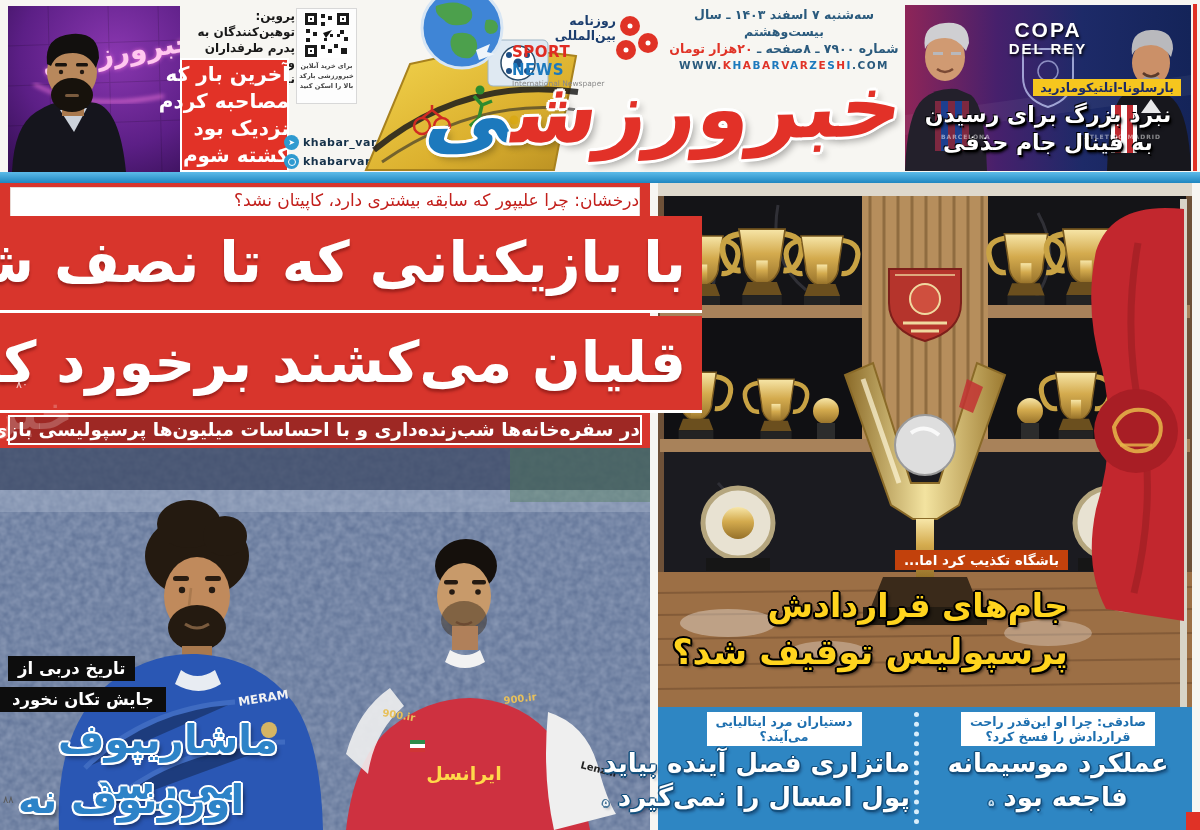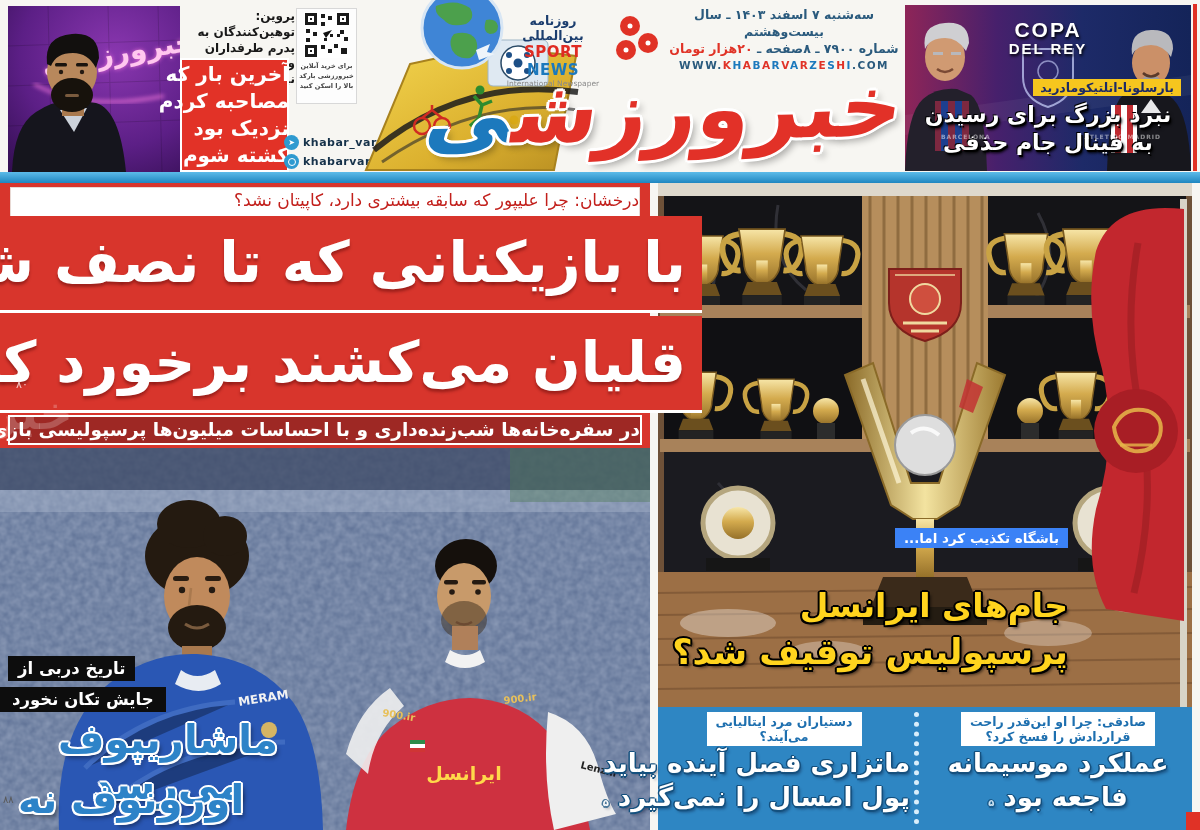--- a/index.html
+++ b/index.html
@@ -16,21 +16,21 @@
   .parvin-kicker { left:181px; top:9px; width:114px; font-size:12px; font-weight:bold; color:#191919; line-height:1.32; text-align:right; }
   .parvin-quote { left:180px; top:58px; width:109px; height:114px; background:#e23227; color:#fff; text-align:center; padding-top:3px; box-shadow:0 0 0 2px #fff inset;padding-left:23px; }
   .parvin-quote div { font-size:20px; font-weight:bold; line-height:27px; white-space:nowrap; }
   .qr-block { left:296px; top:8px; width:61px; height:96px; background:#fdfdfd; border:1px solid #d8d8d8; text-align:center; padding-top:3px; }
   .qr-cap { font-size:6.5px; font-weight:bold; color:#444; line-height:1.5; }
   .social { left:284px; top:133px; width:140px; }
   .social .row { display:flex; align-items:center; gap:4px; height:19px; }
   .soc-ic { width:15px; height:15px; border-radius:50%; background:#2e9ad0; color:#fff; font-size:8px; line-height:15px; text-align:center; flex:0 0 15px; position:relative; }
   .soc-ic.ig::before { content:''; position:absolute; inset:3.5px; border:1.5px solid #fff; border-radius:4px; }
   .soc-handle { font-size:11px; font-weight:bold; color:#16324a; letter-spacing:.5px; }
-  .sportnews { left:501px; top:13px; width:104px; text-align:center; }
+  .sportnews { left:512px; top:13px; width:104px; }
   .sn1 { font-size:12.5px; font-weight:bold; color:#1b3d6e; }
   .sn2 { font-size:15px; font-weight:bold; letter-spacing:.5px; }
   .sn2 .sp { color:#e02b22; } .sn2 .nw { color:#1c79bd; }
   .sn3 { font-size:7.5px; color:#8a8a8a; }
   .logo { left:518px; top:52px; width:384px; height:120px; line-height:114px; text-align:center; font-size:86px; font-weight:bold; letter-spacing:-5px; transform:skewX(-9deg) rotate(-1deg);
           text-shadow:3px 0 0 #fff,-3px 0 0 #fff,0 3px 0 #fff,0 -3px 0 #fff,2px 2px 0 #fff,-2px -2px 0 #fff,2px -2px 0 #fff,-2px 2px 0 #fff,5px 5px 7px rgba(0,0,0,.3); }
   .logo .lr { color:#e23128; } .logo .lb { color:#1c79bd; }
   .dateline { left:666px; top:6px; width:236px; text-align:center; }
   .dl1 { font-size:12.5px; font-weight:bold; color:#2a5a7d; line-height:17px; }
   .dl2 { font-size:12.5px; font-weight:bold; color:#2a5a7d; line-height:17px; }
@@ -54,21 +54,21 @@
   .hl1 { top:33px; } .hl2 { top:133px; }
   .subhead { position:absolute; left:8px; right:8px; top:232px; height:30px; background:#9e2824; border:2px solid #fff; color:#fff; font-size:18.5px; font-weight:bold; line-height:25px; text-align:center; white-space:nowrap; }
   .lead-ref { left:16px; top:378px; font-size:11px; color:rgba(255,225,225,.85); z-index:3; }
   .watermark { left:-8px; top:386px; font-size:46px; font-weight:bold; color:rgba(255,255,255,.22); z-index:3; }
 
   
   .players { left:0; top:448px; width:650px; height:382px; }
   .trophy { left:658px; top:183px; width:534px; height:524px; }
 
   
-  .tr-kicker { top:528px; right:132px; background:#3b82f6; color:#fff; font-size:13.5px; font-weight:bold; padding:2px 9px; z-index:3; }
+  .tr-kicker { top:550px; right:132px; background:#c2410c; color:#fff; font-size:13.5px; font-weight:bold; padding:2px 9px; z-index:3; }
   .tr-l1 { top:586px; right:132px; font-size:33px; font-weight:bold; color:#ffd41e; z-index:3; }
   .tr-l2 { top:632px; right:132px; font-size:35px; font-weight:bold; color:#ffd41e; z-index:3; }
 
   
   .dk1 { left:8px; top:656px; background:#0d0d0d; color:#fff; font-size:16.5px; font-weight:bold; padding:3px 10px; z-index:3; }
   .dk2 { left:0; top:687px; background:#0d0d0d; color:#fff; font-size:16.5px; font-weight:bold; padding:3px 12px; z-index:3; }
   .db1 { left:0; top:716px; width:336px; text-align:center; font-size:40px; font-weight:bold; color:#2d83c8; z-index:3; }
   .db2 { left:6px; top:776px; width:250px; text-align:center; font-size:40px; font-weight:bold; color:#2d83c8; z-index:3; }
   .derby-ref { left:3px; top:794px; font-size:10px; color:#5a5a5a; z-index:3; }
 
@@ -424,21 +424,21 @@
         <path d="M526,26 q-72,-8 -88,42 q-12,58 6,118 q16,70 -6,140 q-12,58 10,100 l78,12 z" fill="#c2272e"></path>
         <path d="M480,60 q-16,90 4,180 q14,80 -8,170" stroke="#9e1f24" stroke-width="7" fill="none" opacity="0.7"></path>
         <circle cx="478" cy="248" r="42" fill="#a81e25"></circle>
         <path d="M456,244 q10,-22 34,-16 q16,6 12,24 q-6,18 -26,16 q-18,-4 -20,-24 z" fill="none" stroke="#e8b84a" stroke-width="4" opacity="0.85"></path>
         <path d="M462,262 h32" stroke="#e8b84a" stroke-width="3" opacity="0.8"></path>
       </g>
     </svg>
   </div>
 
   <div class="abs rtl tr-kicker">باشگاه تکذیب کرد اما...</div>
-  <div class="abs rtl tr-l1 ob">جام‌های ایرانسل</div>
+  <div class="abs rtl tr-l1 ob">جام‌های قراردادش</div>
   <div class="abs rtl tr-l2 ob">پرسپولیس توقیف شد؟</div>
 
   <div class="abs lead-block">
     <div class="lead-kicker rtl">درخشان: چرا علیپور که سابقه بیشتری دارد، کاپیتان نشد؟</div>
     <div class="hl hl1 rtl">با بازیکنانی که تا نصف شب</div>
     <div class="hl hl2 rtl">قلیان می‌کشند برخورد کنید</div>
     <div class="subhead rtl">در سفره‌خانه‌ها شب‌زنده‌داری و با احساسات میلیون‌ها پرسپولیسی بازی می‌کنند</div>
   </div>
   <div class="abs lead-ref">۸۰</div>
   <div class="abs watermark">خبر</div>

